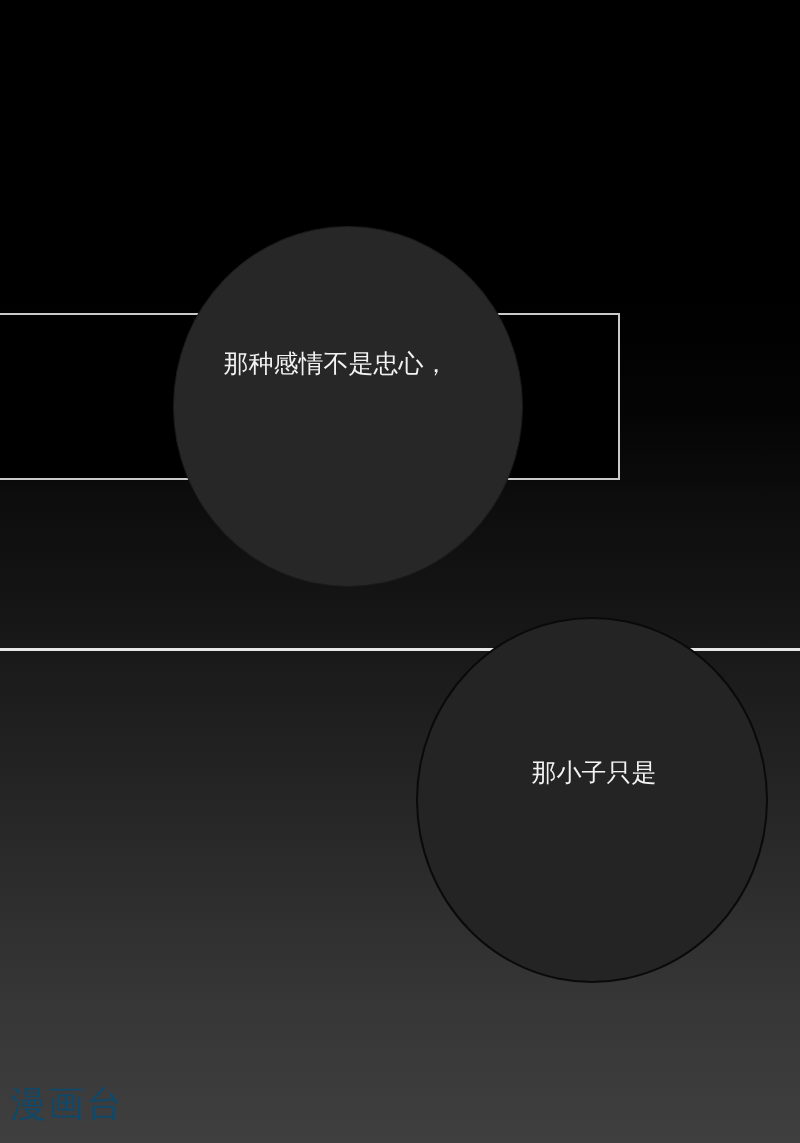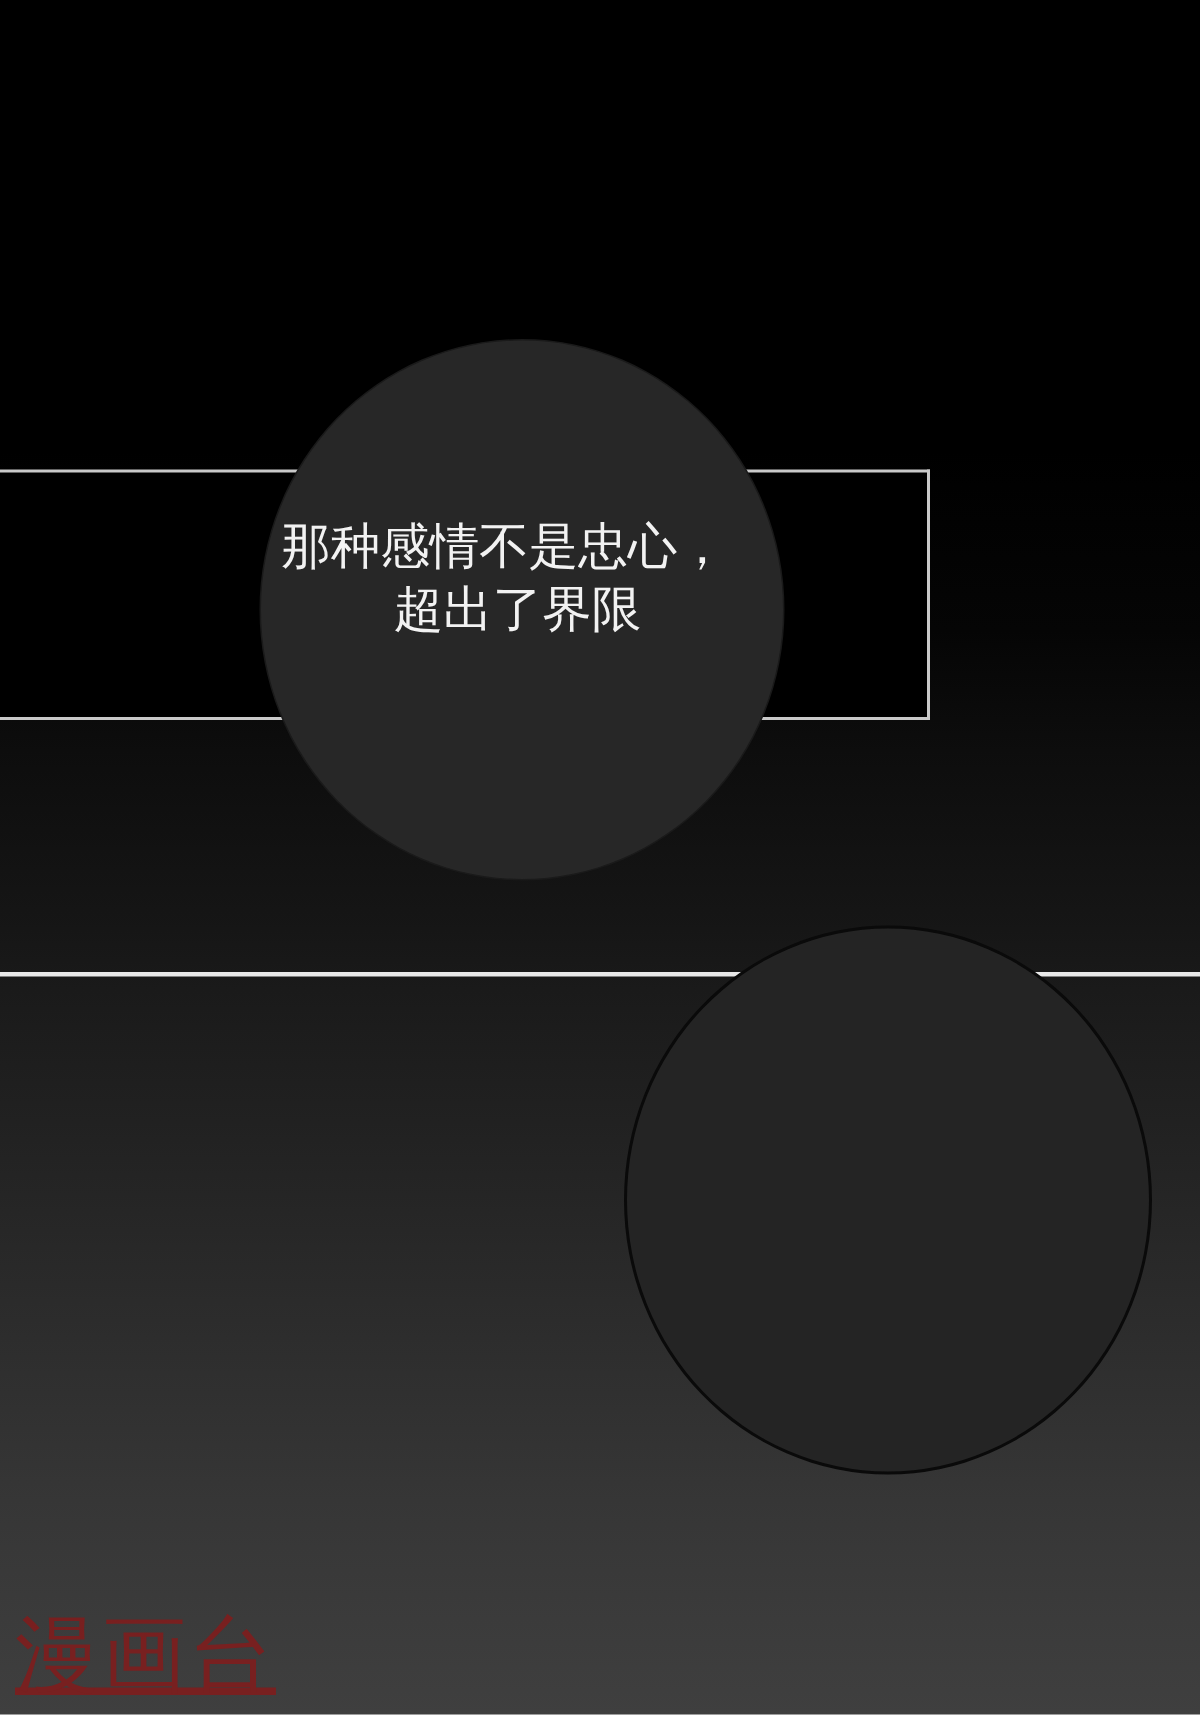--- a/index.html
+++ b/index.html
@@ -64,21 +64,21 @@
       left: 416px;
       top: 617px;
       width: 352px;
       height: 366px;
       background: #242424;
       border: 2px solid #0a0a0a;
     }
     .bubble-text {
       position: absolute;
       color: #f2f2f2;
-      font-size: 33px;
+      font-size: 25px;
       line-height: 42px;
       text-align: center;
       white-space: nowrap;
       letter-spacing: 0px;
     }
     .bubble-1 .bubble-text {
       left: 0;
       right: 0;
       top: 116px;
       transform: translateX(-3px);
@@ -92,40 +92,39 @@
     .line {
       display: block;
     }
     .bubble-1 .line-1 { transform: translateX(-9px); }
     .bubble-1 .line-2 { transform: translateX(3px); }
     .watermark {
       position: absolute;
       left: 10px;
       top: 1074px;
       font-family: "DejaVu Sans", "Liberation Sans", sans-serif;
-      font-size: 56px;
+      font-size: 36px;
       line-height: 60px;
-      color: #7f1d1d;
+      color: #0c4a6e;
       letter-spacing: 2px;
       opacity: 0.9;
-      text-decoration: underline;
     }
   </style>
 </head>
 <body>
 
 <div class="panel-frame"></div>
 
 <div class="panel-divider"></div>
 
 <div class="bubble bubble-1">
   <div class="bubble-text">
     <span class="line line-1">那种感情不是忠心，</span>
-    <span class="line line-3">超出了界限</span>
   </div>
 </div>
 
 <div class="bubble bubble-2">
   <div class="bubble-text">
+    <span class="line">那小子只是</span>
   </div>
 </div>
 
 <div class="watermark">漫画台</div>
 
 </body></html>

